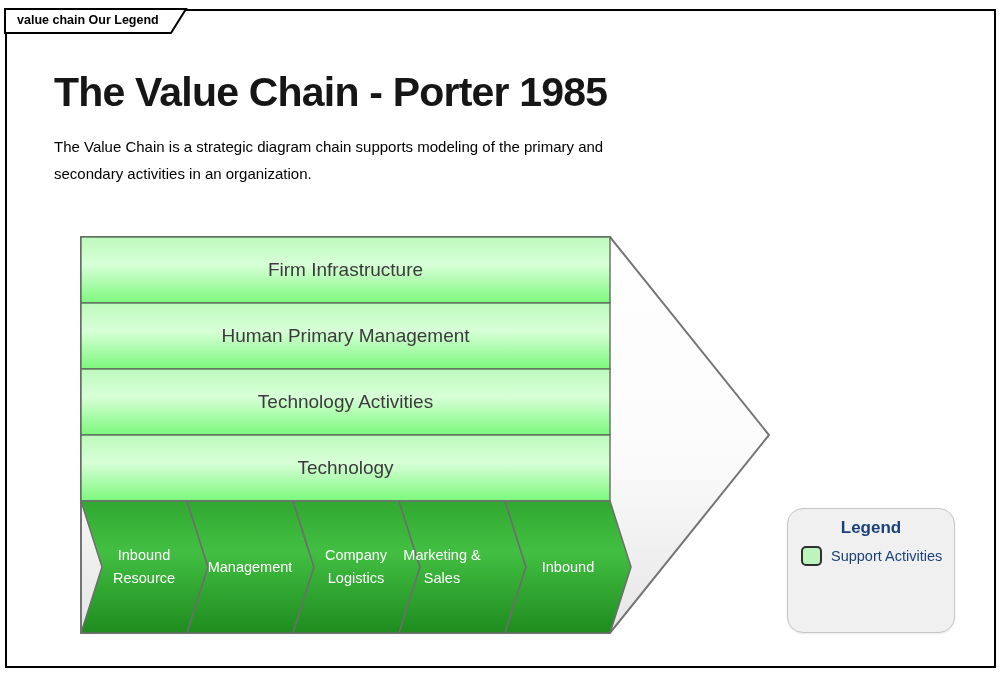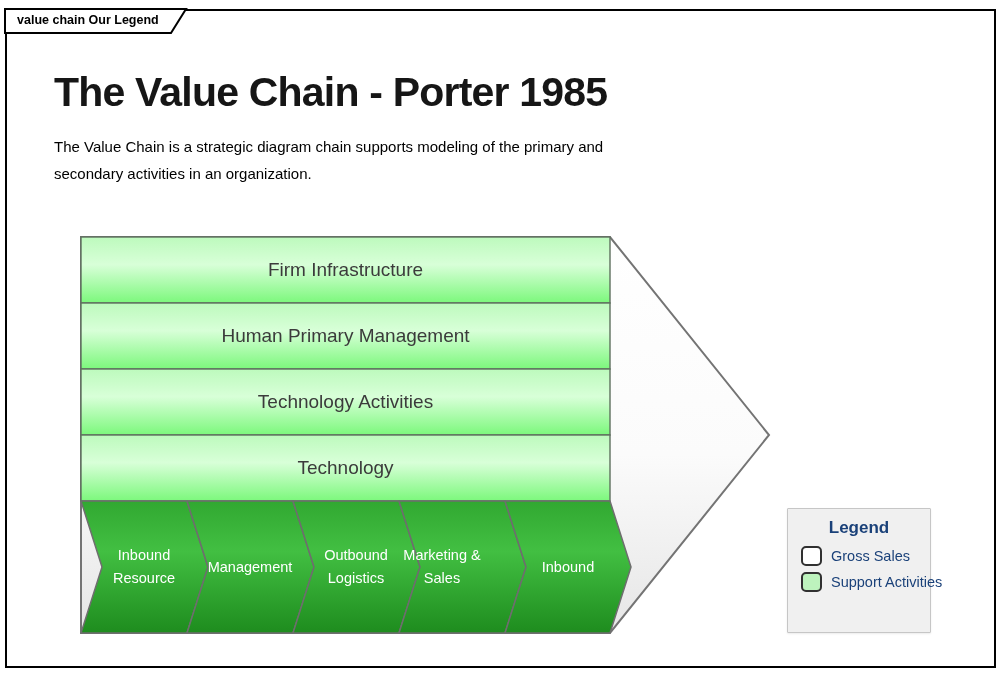--- a/index.html
+++ b/index.html
@@ -37,24 +37,24 @@
     display: flex; align-items: center; justify-content: center;
     font-size: 19px; color: #3b3b3b; text-align: center;
   }
   .chev-label {
     position: absolute; top: 501px; height: 132px; width: 100px;
     display: flex; align-items: center; justify-content: center;
     font-size: 14.5px; line-height: 23px; color: #ffffff; text-align: center;
   }
   .legend {
     position: absolute; left: 787px; top: 508px;
-    width: 144px; height: 125px;
+    width: 168px; height: 125px;
     background: #f0f0f0;
     border: 1px solid #c6c6c6;
-    border-radius: 1px;
+    border-radius: 16px;
     box-shadow: 0 1px 2px rgba(0,0,0,0.08);
   }
   .legend-title {
     margin-top: 9px; text-align: center;
     font-size: 17px; font-weight: bold; color: #1a4179;
   }
   .legend-rows { margin: 7px 0 0 13px; }
   .legend-row { display: flex; align-items: center; margin-bottom: 5px; height: 21px; }
   .swatch {
     width: 21px; height: 20px; border: 2px solid #303030;
@@ -108,29 +108,25 @@
   <path d="M505 501 L610 501 L631 567 L610 633 L505 633 L526 567 Z" fill="url(#gradPrimary)" stroke="#6e6e6e" stroke-width="1.5" stroke-linejoin="round"></path>
 </svg>
 
 <div class="band-label" style="top:237px">Firm Infrastructure</div>
 <div class="band-label" style="top:303px">Human Primary Management</div>
 <div class="band-label" style="top:369px">Technology Activities</div>
 <div class="band-label" style="top:435px">Technology</div>
 
 <div class="chev-label" style="left:94px">Inbound Resource</div>
 <div class="chev-label" style="left:200px">Management</div>
-<div class="chev-label" style="left:306px">Outbound Logistics</div>
+<div class="chev-label" style="left:306px">Company Logistics</div>
 <div class="chev-label" style="left:392px">Marketing &amp; Sales</div>
 <div class="chev-label" style="left:518px">Inbound</div>
 
 <div class="legend">
   <div class="legend-title">Legend</div>
   <div class="legend-rows">
-    <div class="legend-row">
-      <span class="swatch" style="background: rgb(255, 255, 255);"></span>
-      <span class="legend-item-label">Gross Sales</span>
-    </div>
     <div class="legend-row">
       <span class="swatch" style="background: rgb(189, 243, 189);"></span>
       <span class="legend-item-label">Support Activities</span>
     </div>
   </div>
 </div>
 
 </body></html>

